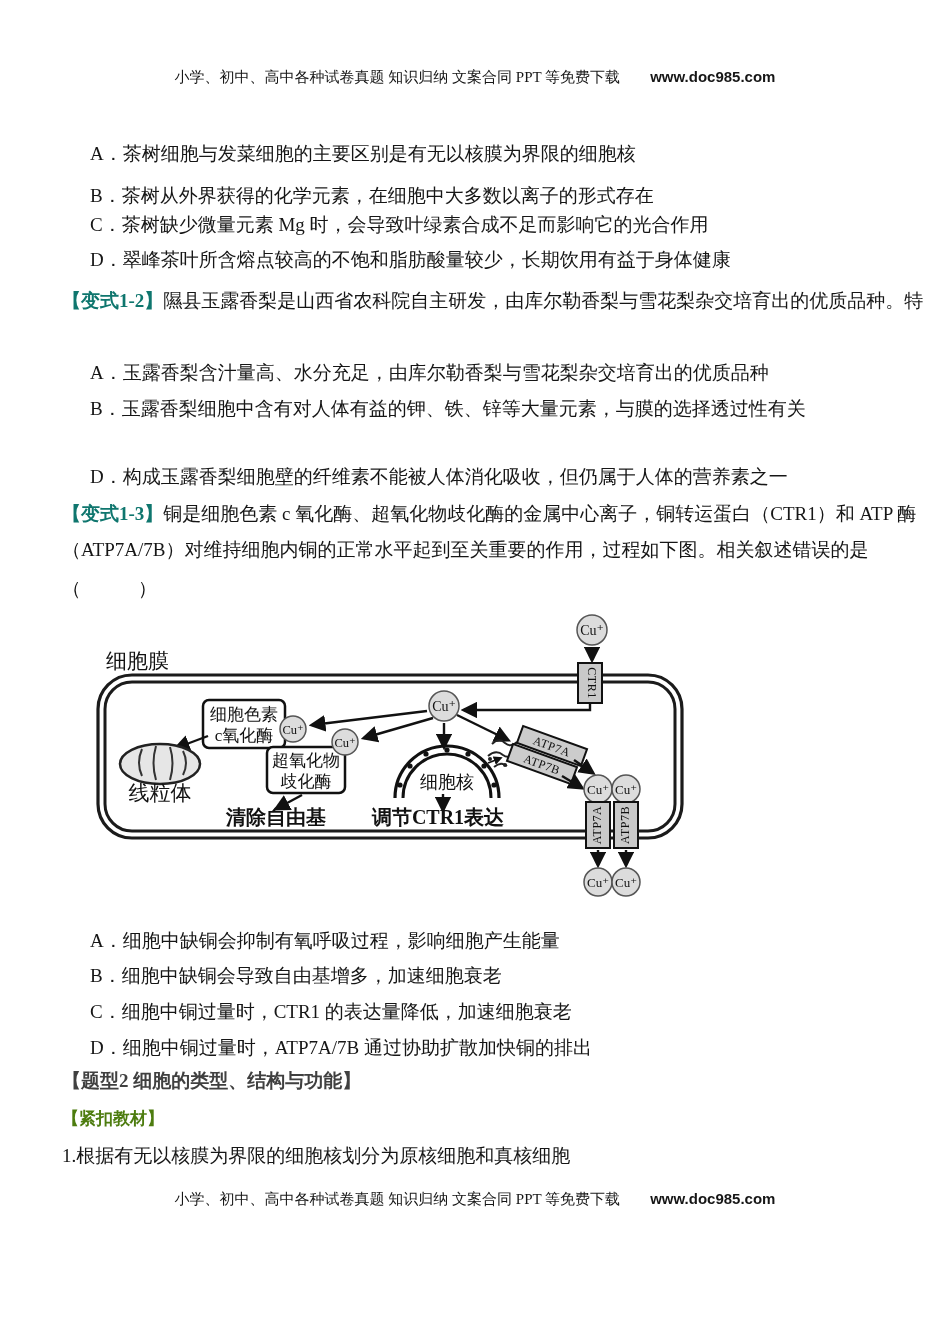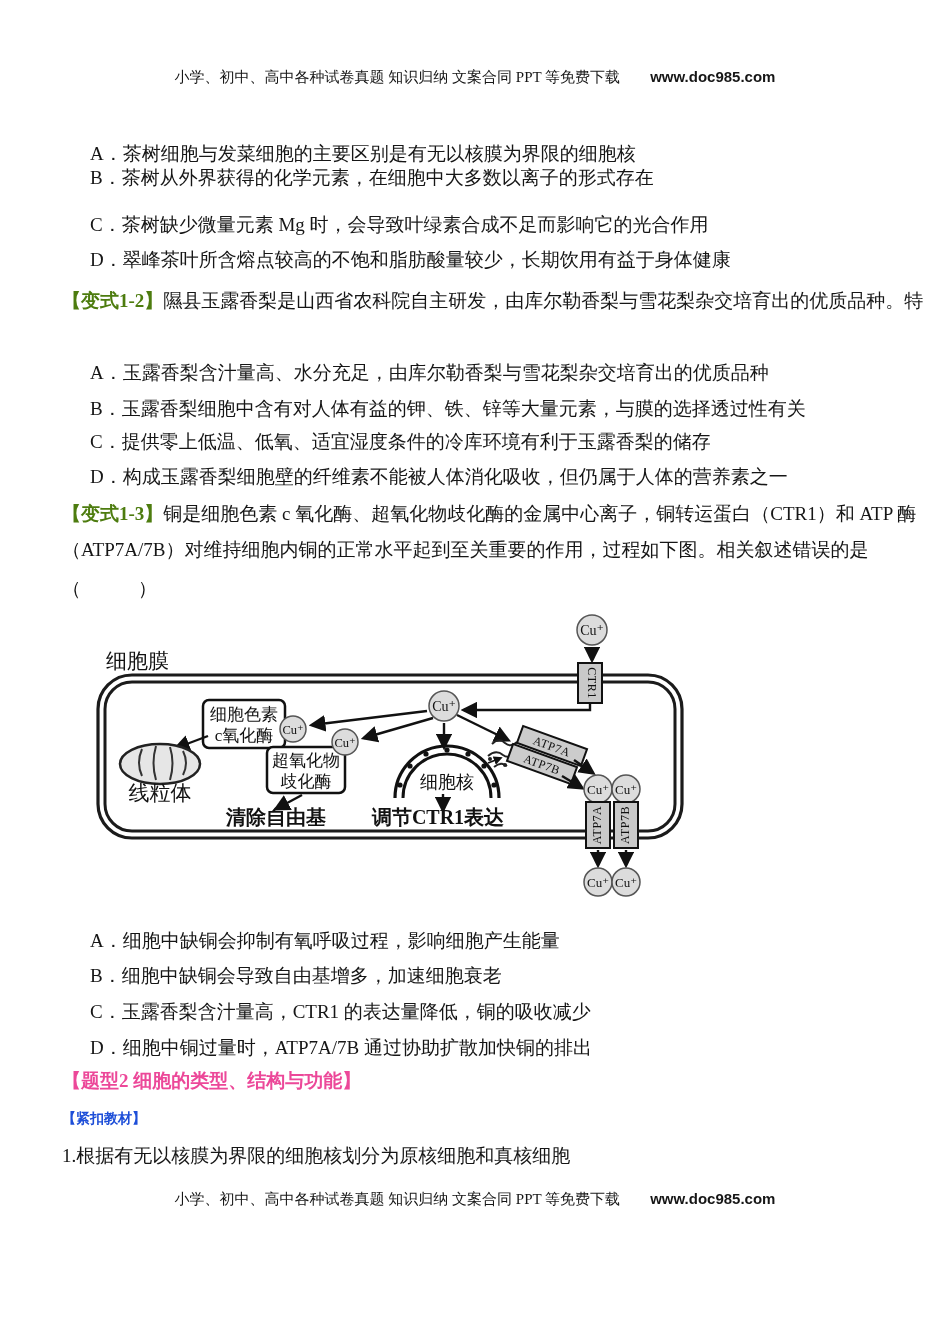--- a/index.html
+++ b/index.html
@@ -1,48 +1,47 @@
 <!DOCTYPE html>
 <html><head>
 <meta charset="utf-8">
 <style>
   html,body{margin:0;padding:0;background:#ffffff;}
   .page{position:relative;width:950px;height:1344px;background:#fff;overflow:hidden;
         font-family:"Liberation Serif","DejaVu Serif",serif;color:#161616;}
   .line{position:absolute;font-size:19px;line-height:26px;white-space:pre;}
   .opt{left:90px;}
   .para{left:62px;}
-  .tag{color:#4d7c0f;font-weight:bold;}
-  .blue{color:#ec4899;font-weight:bold;}
-  .red{color:#1d4ed8;font-weight:bold;font-size:14px;}
+  .tag{color:#0f766e;font-weight:bold;}
+  .blue{color:#404040;font-weight:bold;}
+  .red{color:#4d7c0f;font-weight:bold;font-size:17px;}
   .centerline{left:0;width:100%;text-align:center;font-size:15px;white-space:pre;}
   .siteurl{font-family:"Liberation Sans","DejaVu Sans",sans-serif;font-weight:bold;margin-left:30px;font-size:15px;}
   svg text{font-family:"Liberation Serif","DejaVu Serif",serif;fill:#111;}
   .dlabel-big{font-size:21px;}
   .dlabel-bold{font-size:20px;font-weight:bold;}
   .boxlabel{font-size:17px;}
   .culabel{font-size:14px;}
   .chanlabel{font-size:12px;letter-spacing:0.5px;}
 </style>
 </head>
 <body>
 
 <div class="page">
 
   <div class="line centerline" style="top:64px;"><span>小学、初中、高中各种试卷真题 知识归纳 文案合同 PPT 等免费下载</span><span class="siteurl">www.doc985.com</span></div>
 
   <div class="line opt" style="top:141px;">A．茶树细胞与发菜细胞的主要区别是有无以核膜为界限的细胞核</div>
-  <div class="line opt" style="top:165px;">B．茶树从外界获得的化学元素，在细胞中大多数以离子的形式存在</div>
+  <div class="line opt" style="top:183px;">B．茶树从外界获得的化学元素，在细胞中大多数以离子的形式存在</div>
   <div class="line opt" style="top:212px;">C．茶树缺少微量元素 Mg 时，会导致叶绿素合成不足而影响它的光合作用</div>
   <div class="line opt" style="top:247px;">D．翠峰茶叶所含熔点较高的不饱和脂肪酸量较少，长期饮用有益于身体健康</div>
 
   <div class="line para" style="top:288px;"><span class="tag">【变式1-2】</span><span>隰县玉露香梨是山西省农科院自主研发，由库尔勒香梨与雪花梨杂交培育出的优质品种。特</span></div>
   <div class="line opt" style="top:360px;">A．玉露香梨含汁量高、水分充足，由库尔勒香梨与雪花梨杂交培育出的优质品种</div>
   <div class="line opt" style="top:396px;">B．玉露香梨细胞中含有对人体有益的钾、铁、锌等大量元素，与膜的选择透过性有关</div>
-  <div class="line opt" style="top:429px;">C．提供零上低温、低氧、适宜湿度条件的冷库环境有利于玉露香梨的储存</div>
   <div class="line opt" style="top:464px;">D．构成玉露香梨细胞壁的纤维素不能被人体消化吸收，但仍属于人体的营养素之一</div>
 
   <div class="line para" style="top:501px;"><span class="tag">【变式1-3】</span><span>铜是细胞色素 c 氧化酶、超氧化物歧化酶的金属中心离子，铜转运蛋白（CTR1）和 ATP 酶</span></div>
   <div class="line para" style="top:537px;">（ATP7A/7B）对维持细胞内铜的正常水平起到至关重要的作用，过程如下图。相关叙述错误的是</div>
   <div class="line para" style="top:576px;">（　　　）</div>
 
   <svg style="position:absolute;left:90px;top:612px;" width="620" height="300" viewBox="0 0 620 300">
     <defs>
       <marker id="ah" viewBox="0 0 10 10" refX="8" refY="5" markerWidth="7" markerHeight="7" orient="auto-start-reverse">
         <path d="M0,0 L10,5 L0,10 z" fill="#111"></path>
@@ -132,21 +131,21 @@
     <line x1="508" y1="238" x2="508" y2="253" stroke="#111" stroke-width="2.4" marker-end="url(#ah)"></line>
     <line x1="536" y1="238" x2="536" y2="253" stroke="#111" stroke-width="2.4" marker-end="url(#ah)"></line>
     <circle cx="508" cy="270" r="14" fill="#dcdcdc" stroke="#555" stroke-width="1.5"></circle>
     <text x="508" y="275" text-anchor="middle" style="font-size:13px">Cu⁺</text>
     <circle cx="536" cy="270" r="14" fill="#dcdcdc" stroke="#555" stroke-width="1.5"></circle>
     <text x="536" y="275" text-anchor="middle" style="font-size:13px">Cu⁺</text>
   </svg>
 
   <div class="line opt" style="top:963px;">B．细胞中缺铜会导致自由基增多，加速细胞衰老</div>
   <div class="line opt" style="top:928px;">A．细胞中缺铜会抑制有氧呼吸过程，影响细胞产生能量</div>
-  <div class="line opt" style="top:999px;">C．玉露香梨含汁量高，CTR1 的表达量降低，铜的吸收减少</div>
+  <div class="line opt" style="top:999px;">C．细胞中铜过量时，CTR1 的表达量降低，加速细胞衰老</div>
   <div class="line opt" style="top:1035px;">D．细胞中铜过量时，ATP7A/7B 通过协助扩散加快铜的排出</div>
 
   <div class="line para blue" style="top:1068px;">【题型2 细胞的类型、结构与功能】</div>
   <div class="line para red" style="top:1106px;">【紧扣教材】</div>
   <div class="line para" style="top:1143px;text-align:right;">1.根据有无以核膜为界限的细胞核划分为原核细胞和真核细胞</div>
 
   <div class="line centerline" style="top:1186px;"><span>小学、初中、高中各种试卷真题 知识归纳 文案合同 PPT 等免费下载</span><span class="siteurl">www.doc985.com</span></div>
 
 </div>
 

